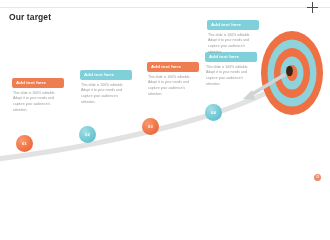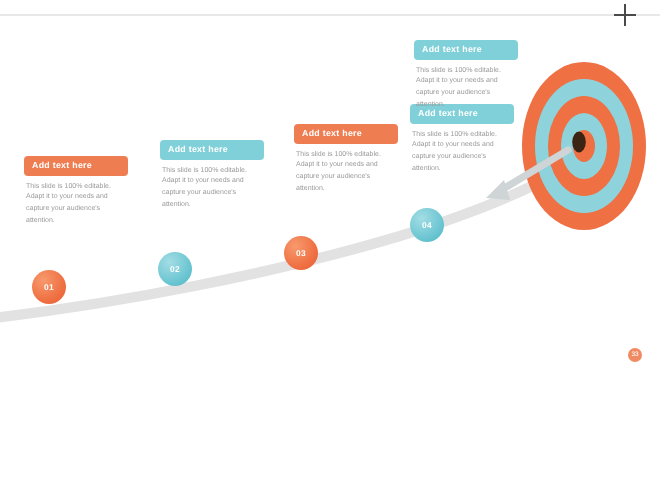--- a/index.html
+++ b/index.html
@@ -131,20 +131,21 @@
   }
 </style>
 </head>
 <body>
 
 <div class="slide">
 
   <div class="top-rule"></div>
   <div class="crosshair"></div>
 
+  <div class="page-title">Our target</div>
 
   <div class="stage">
     <svg width="330" height="186" viewBox="0 0 330 186" xmlns="http://www.w3.org/2000/svg">
 
       <g>
         <path d="M -12 160 C 60 152, 140 136, 200 118 C 232 108, 252 100, 268 92" stroke="#e2e2e2" stroke-width="5.2" fill="none" stroke-linecap="round"></path>
       </g>
 
       <g>
         <ellipse cx="292" cy="73" rx="31" ry="42" fill="#ef7043"></ellipse>

